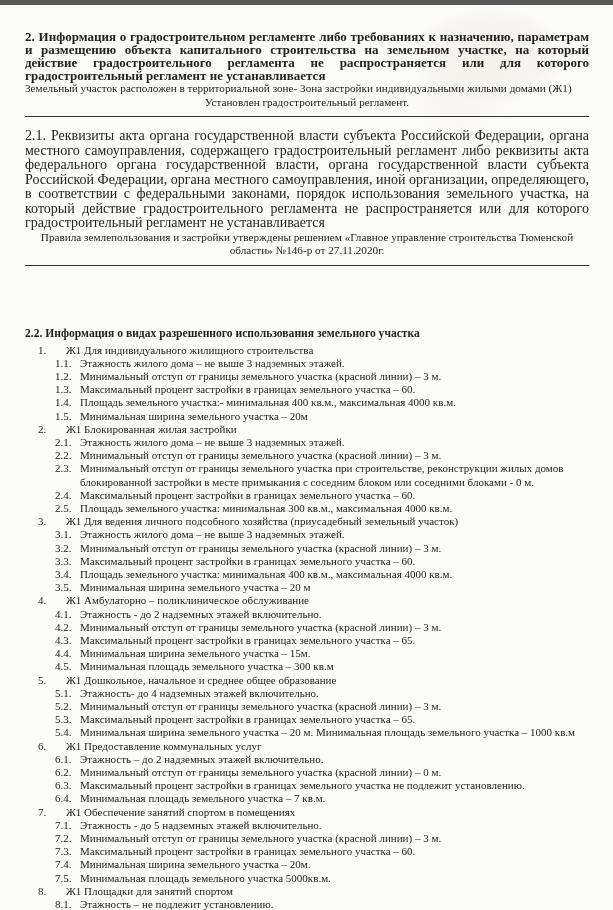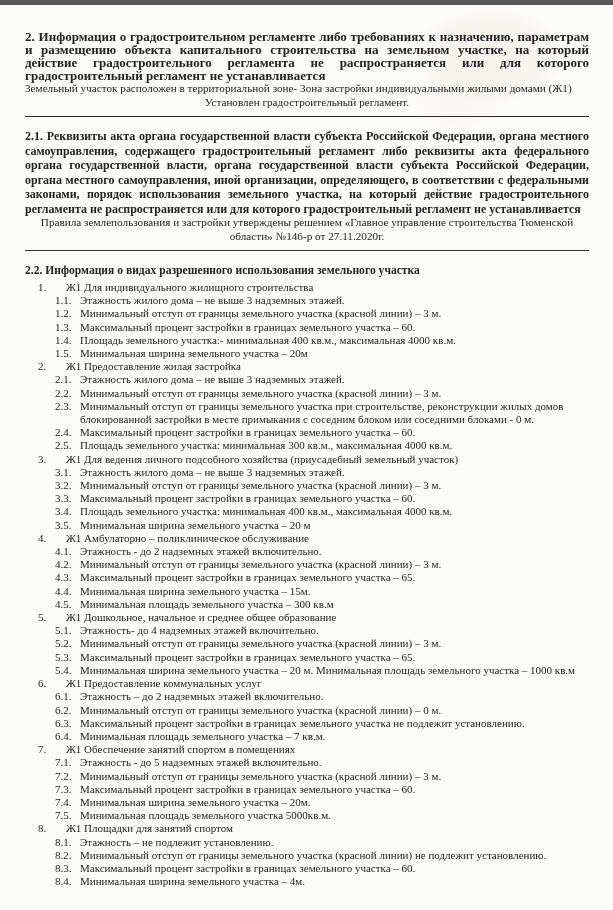--- a/index.html
+++ b/index.html
@@ -37,41 +37,42 @@
     position: relative;
     padding: 25px 24px 0 25px;
   }
   .h-bold {
     font-weight: bold;
     font-size: 13px;
     line-height: 13px;
     text-align: justify;
   }
   .h-bold-21 {
-    font-weight: bold;
-    font-size: 12px;
+    font-weight: normal;
+    font-size: 14px;
     line-height: 14.5px;
     text-align: justify;
   }
   .plain {
     font-size: 11.2px;
     line-height: 13.5px;
   }
   .centered-underlined {
     font-size: 11.2px;
     line-height: 13.5px;
     text-align: center;
     border-bottom: 1.6px solid #2e2e2e;
     padding-bottom: 7px;
   }
   .gap-sm { height: 12px; }
   .s22-head {
     font-weight: bold;
     font-size: 11.6px;
     line-height: 15px;
+    margin-top: 48px;
   }
   .uses-subheading {
     font-weight: bold;
     font-size: 11.6px;
     line-height: 14px;
     margin-top: 8px;
   }
   .uses-list {
     margin-top: 3px;
     font-size: 11px;
@@ -140,21 +141,21 @@
       <div class="sub-row">
         <div class="sub-num">1.4.</div>
         <div class="sub-text">Площадь земельного участка:- минимальная 400 кв.м., максимальная 4000 кв.м.</div>
       </div>
       <div class="sub-row">
         <div class="sub-num">1.5.</div>
         <div class="sub-text">Минимальная ширина земельного участка – 20м</div>
       </div>
       <div class="use-row">
         <div class="use-num">2.</div>
-        <div class="use-title">Ж1 Предоставление жилая застройка</div>
+        <div class="use-title">Ж1 Блокированная жилая застройки</div>
       </div>
       <div class="sub-row">
         <div class="sub-num">2.1.</div>
         <div class="sub-text">Этажность жилого дома – не выше 3 надземных этажей.</div>
       </div>
       <div class="sub-row">
         <div class="sub-num">2.2.</div>
         <div class="sub-text">Минимальный отступ от границы земельного участка (красной линии) – 3 м.</div>
       </div>
       <div class="sub-row">

